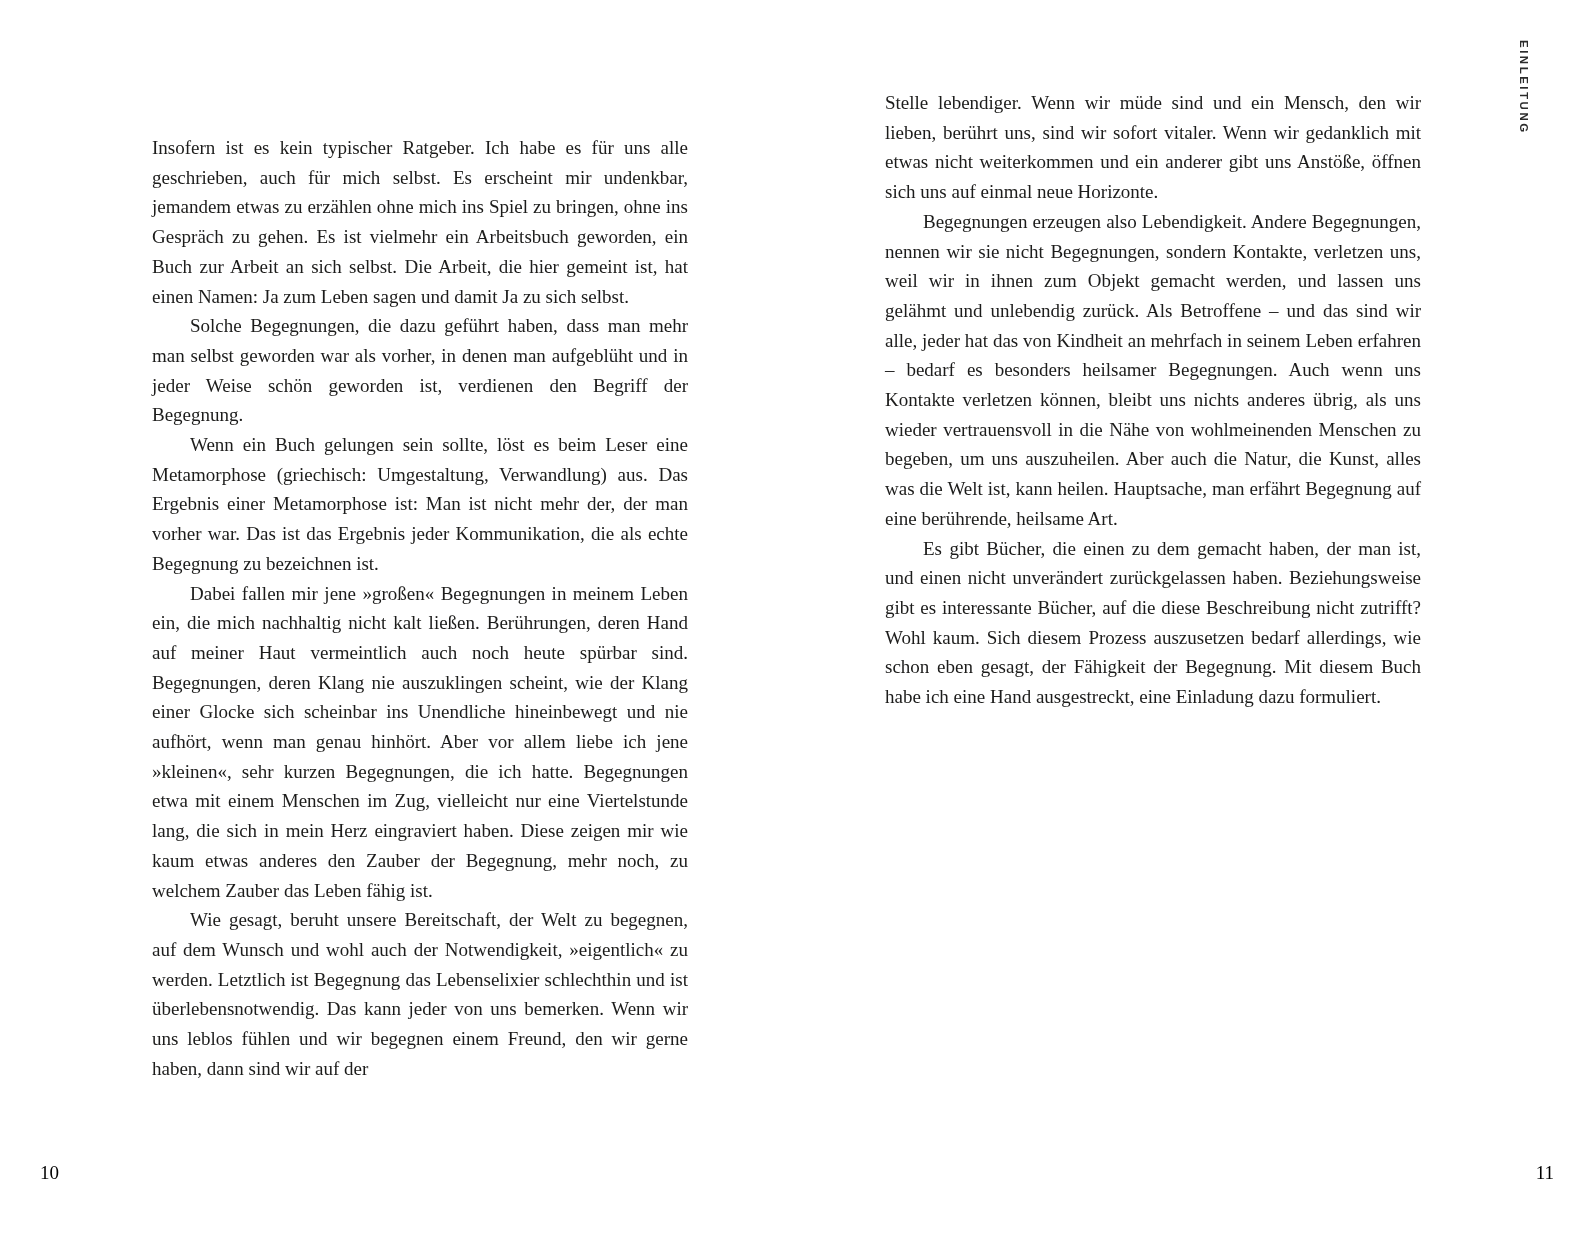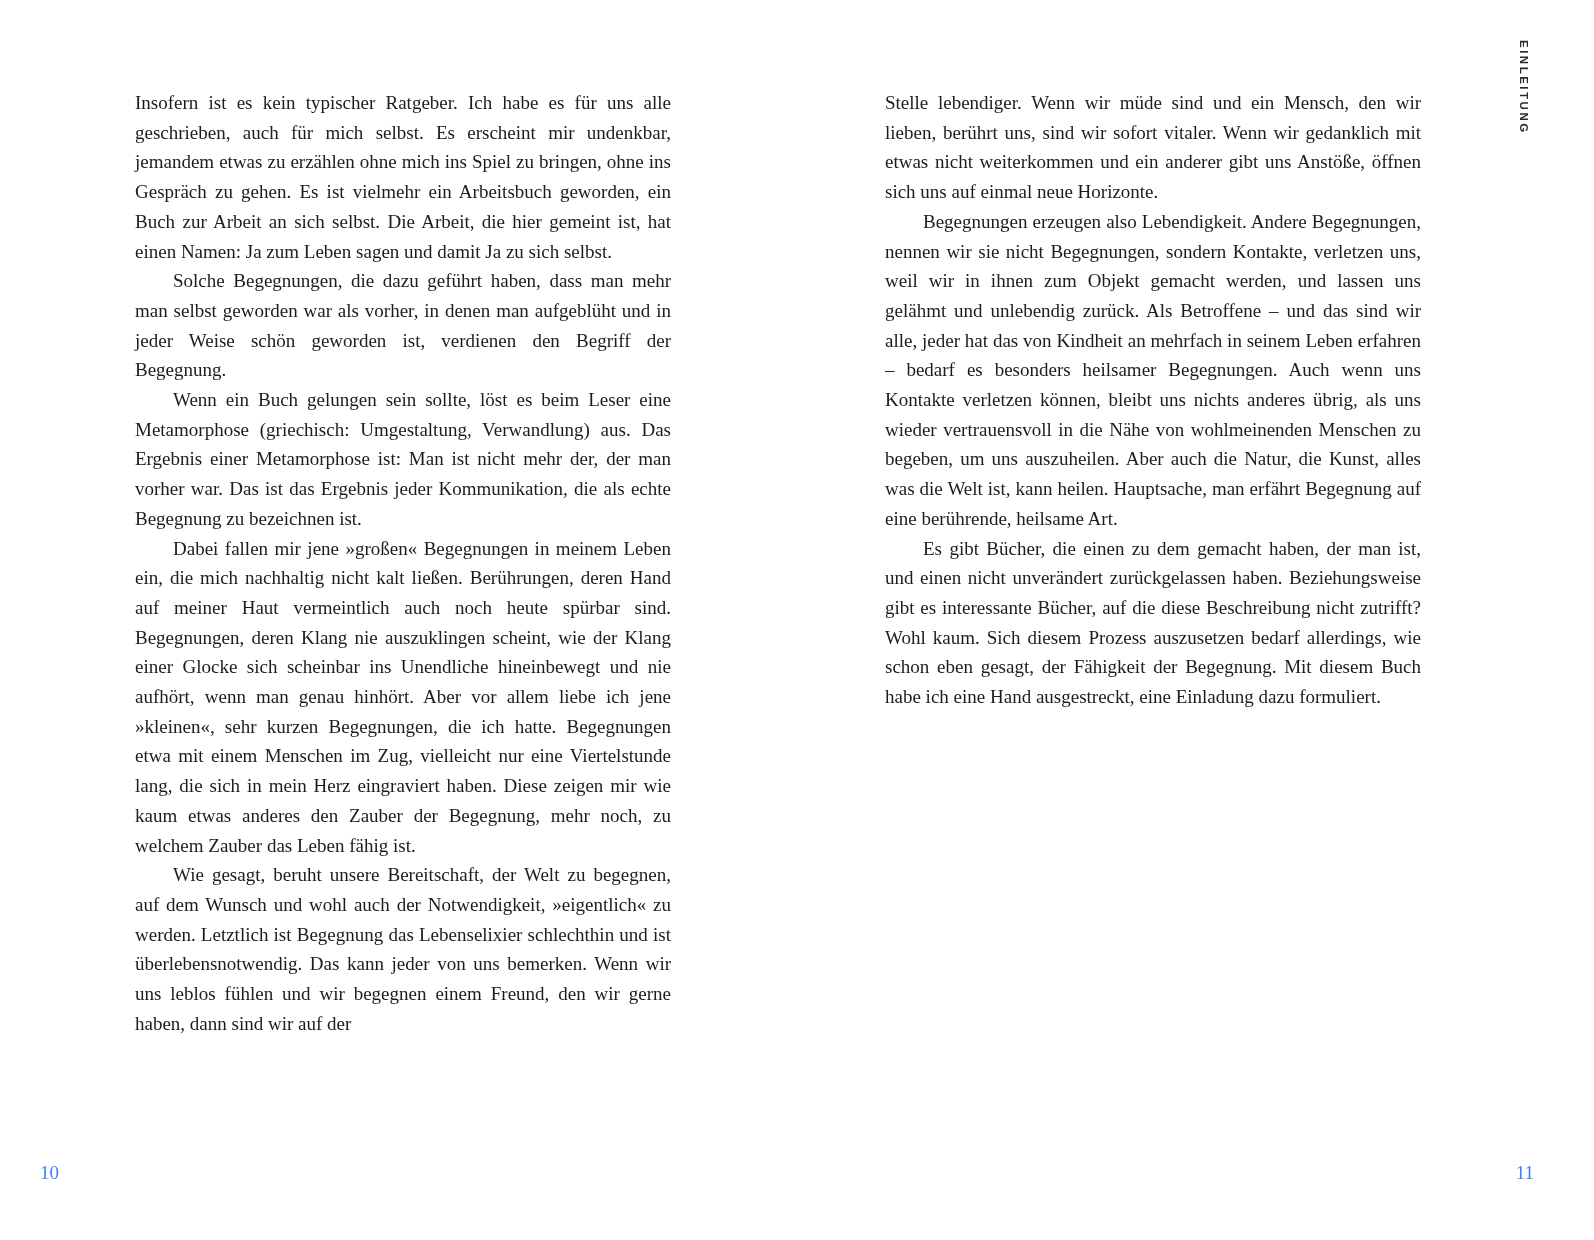--- a/index.html
+++ b/index.html
@@ -19,37 +19,37 @@
   .text-column {
     position: absolute;
     top: 88px;
     width: 536px;
     font-size: 19px;
     line-height: 29.7px;
     text-align: justify;
     hyphens: auto;
     -webkit-hyphens: auto;
   }
-  .col-left  { left: 135px; }
+  .col-left  { left: 152px; margin-top: 45px; }
   .col-right { left: 885px; }
   .text-column p {
     margin: 0;
     text-indent: 2em;
   }
   .text-column p:first-child {
     text-indent: 0;
   }
   .page-number {
     position: absolute;
     bottom: 56px;
     font-size: 19px;
-    color: #3b82f6;
+    color: #000000;
   }
   .page-number-left  { left: 40px; }
-  .page-number-right { right: 60px; }
+  .page-number-right { right: 40px; }
   .running-head {
     position: absolute;
     top: 40px;
     right: 64px;
     writing-mode: vertical-rl;
     font-family: "Liberation Sans", sans-serif;
     font-weight: 700;
     font-size: 11.5px;
     letter-spacing: 2.5px;
     color: #2b2b2b;

